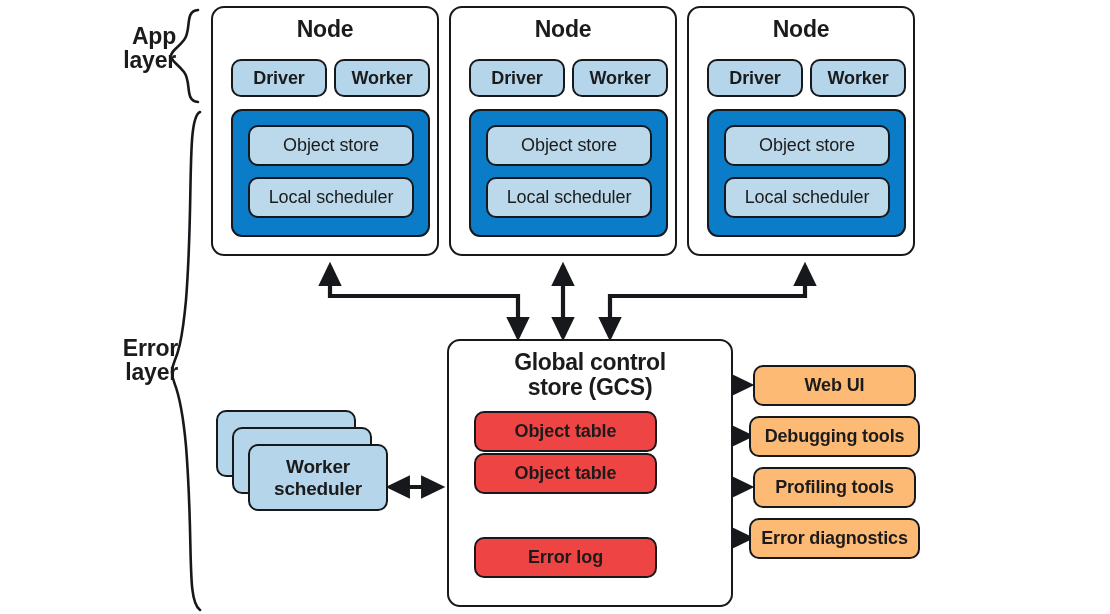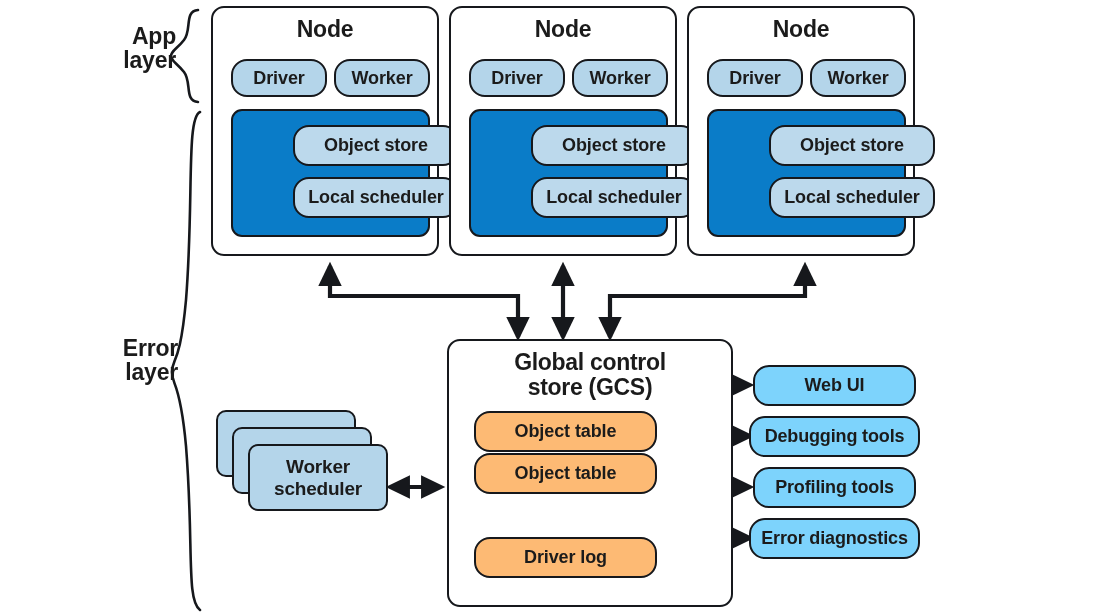--- a/index.html
+++ b/index.html
@@ -33,21 +33,21 @@
     white-space:pre-line;
   }
   #app-layer-label{ left:86px; top:24px; width:90px; }
   #system-layer-label{ left:78px; top:336px; width:100px; }
 
   
   .box{
     position:absolute;
     box-sizing:border-box;
     border:2.5px solid #16181c;
-    border-radius:16px;
+    border-radius:10px;
     display:flex;
     align-items:center;
     justify-content:center;
     text-align:center;
   }
   .node-card{
     background:#ffffff;
     border-radius:13px;
     display:block;
   }
@@ -68,53 +68,52 @@
     letter-spacing:-0.1px;
   }
   .dark-panel{
     background:#0a7cc8;
     border-radius:11px;
     display:block;
   }
   .inner-pill{
     background:#bcd9ec;
     font-size:18px;
-    font-weight:700;
+    font-weight:400;
     color:#1b1b1b;
     letter-spacing:-0.1px;
-    margin-left:45px;
   }
 
   
   #gcs-card{
     background:#ffffff;
     border-radius:13px;
     display:block;
   }
   #gcs-title{
     position:absolute;
     left:0; right:0; top:9px;
     text-align:center;
     font-size:23px;
     font-weight:700;
     line-height:1.1;
     letter-spacing:-0.3px;
     color:#1b1b1b;
     white-space:pre-line;
   }
   .gcs-row{
+    background:#ef4444;
+    font-size:18px;
+    font-weight:600;
+    letter-spacing:-0.1px;
+  }
+
+  
+  .tool-box{
     background:#fdba74;
-    font-size:18px;
-    font-weight:600;
-    letter-spacing:-0.1px;
-  }
-
-  
-  .tool-box{
-    background:#7dd3fc;
     font-size:18px;
     font-weight:600;
     letter-spacing:-0.15px;
   }
 
   
   .sched-card{
     background:#b4d5ea;
     border-radius:10px;
   }
@@ -191,21 +190,21 @@
       <div class="box inner-pill" style="left:15px; top:14px; width:166px; height:41px;">Object store</div>
       <div class="box inner-pill" style="left:15px; top:66px; width:166px; height:41px;">Local scheduler</div>
     </div>
   </div>
 
   <div class="box" id="gcs-card" style="left:447px; top:339px; width:286px; height:268px;">
     <div id="gcs-title">Global control
 store (GCS)</div>
     <div class="box gcs-row" style="left:25px; top:70px; width:183px; height:41px;">Object table</div>
     <div class="box gcs-row" style="left:25px; top:112px; width:183px; height:41px;">Object table</div>
-    <div class="box gcs-row" style="left:25px; top:196px; width:183px; height:41px;">Driver log</div>
+    <div class="box gcs-row" style="left:25px; top:196px; width:183px; height:41px;">Error log</div>
   </div>
 
   <div class="box sched-card" style="left:216px; top:410px; width:140px; height:67px;"></div>
   <div class="box sched-card" style="left:232px; top:427px; width:140px; height:67px;"></div>
   <div class="box sched-card" id="sched-front" style="left:248px; top:444px; width:140px; height:67px;">Worker
 scheduler</div>
 
   <div class="box tool-box" style="left:753px; top:365px; width:163px; height:41px;">Web UI</div>
   <div class="box tool-box" style="left:749px; top:416px; width:171px; height:41px;">Debugging tools</div>
   <div class="box tool-box" style="left:753px; top:467px; width:163px; height:41px;">Profiling tools</div>

